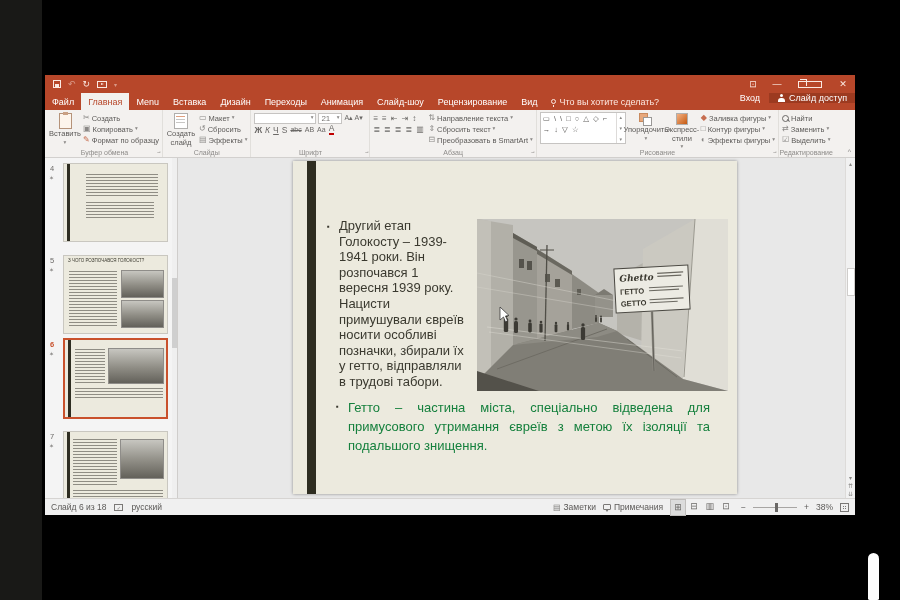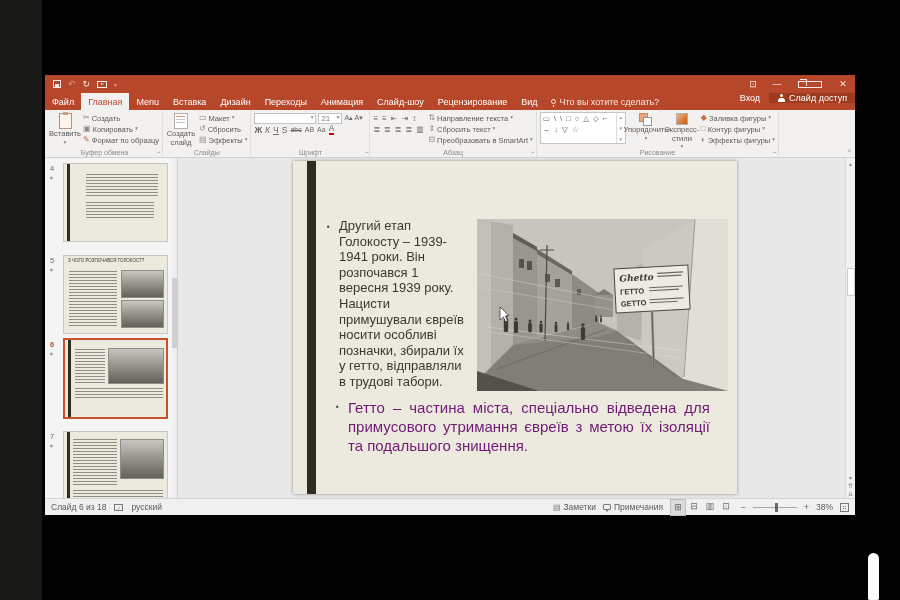--- a/index.html
+++ b/index.html
@@ -94,21 +94,21 @@
   .t5title{position:absolute;left:4px;top:3px;right:3px;font-size:4.5px;color:#3a392f;letter-spacing:0;line-height:1.1;}
   .thumbs-scroll{position:absolute;right:0;top:0;width:5px;bottom:0;background:#efefef;}
   .thumbs-scroll .sthumb{position:absolute;right:0;width:5px;height:70px;top:120px;background:#cfcfcf;}
 
   
   .editor{flex:1;position:relative;background:#e8e8e8;min-width:0;}
   .slide{position:absolute;left:115px;top:3px;width:444px;height:333px;background:#eceade;box-shadow:0 0 3px rgba(0,0,0,.4);}
   .accent-bar{position:absolute;left:14px;top:0;bottom:0;width:9px;background:#2e2d21;}
   .s-bullet{position:absolute;font-size:8px;color:#3a392f;line-height:1;}
   .text1{position:absolute;left:46px;top:57px;width:128px;font-size:13px;line-height:15.6px;color:#3a392f;}
-  .text2{position:absolute;left:55px;top:237px;width:362px;font-size:15px;line-height:19px;color:#701a75;text-align:justify;}
+  .text2{position:absolute;left:55px;top:237px;width:362px;font-size:13px;line-height:19px;color:#15803d;text-align:justify;}
   .photo{position:absolute;left:184px;top:58px;width:251px;height:172px;}
   .vscroll{position:absolute;right:0;top:0;bottom:0;width:10px;background:#f1f1f1;border-left:1px solid #dddbd9;
     display:flex;flex-direction:column;align-items:center;font-size:6px;color:#8a8886;}
   .vthumb{position:absolute;top:110px;left:1px;width:8px;height:28px;background:#fff;border:1px solid #cfcdcb;}
   .vbottom{position:absolute;bottom:0;left:0;right:0;display:flex;flex-direction:column;align-items:center;gap:1px;padding-bottom:1px;font-size:6px;}
 
   
   .statusbar{height:17px;background:#f0f0f0;border-top:1px solid #d6d4d2;display:flex;align-items:center;
     font-size:8.5px;color:#5c5a58;padding:0 6px;gap:8px;flex:0 0 17px;}
   .sb-book{width:9px;height:7px;border:1px solid #7a7876;position:relative;font-size:5px;line-height:6px;text-align:center;color:#7a7876;}
@@ -336,20 +336,39 @@
           <div class="srow">
             <span class="ric gray">◐</span>
             <span>Эффекты фигуры</span>
             <span class="caret">▾</span>
           </div>
         </div>
         <div class="glabel">Рисование</div>
         <div class="launcher">⌐</div>
       </div>
 
+      <div class="rgroup" style="border-right:none">
+        <div class="stack">
+          <div class="srow">
+            <span class="icon-find"></span>
+            <span>Найти</span>
+          </div>
+          <div class="srow">
+            <span class="ric gray">⇄</span>
+            <span>Заменить</span>
+            <span class="caret">▾</span>
+          </div>
+          <div class="srow">
+            <span class="ric gray">☑</span>
+            <span>Выделить</span>
+            <span class="caret">▾</span>
+          </div>
+        </div>
+        <div class="glabel">Редактирование</div>
+      </div>
 
       <div class="ribbon-collapse">^</div>
     </div>
 
     <div class="content">
 
       <div class="thumbs">
 
         <div class="thumb-num" style="top:6px">4</div>
         <div class="thumb-star" style="top:16px">✶</div>

